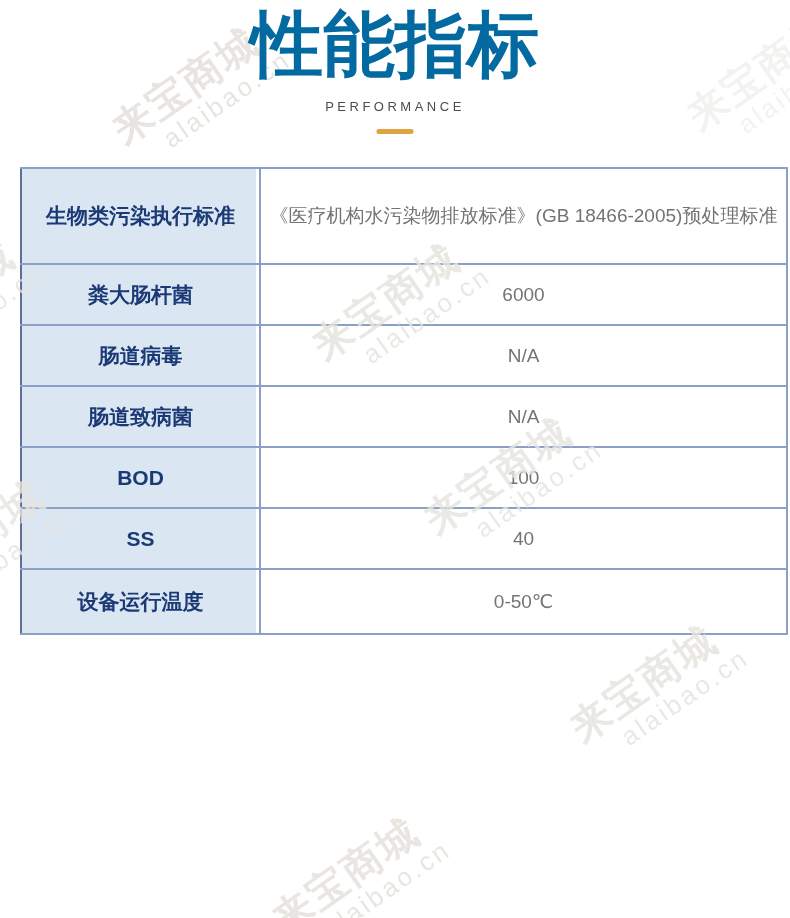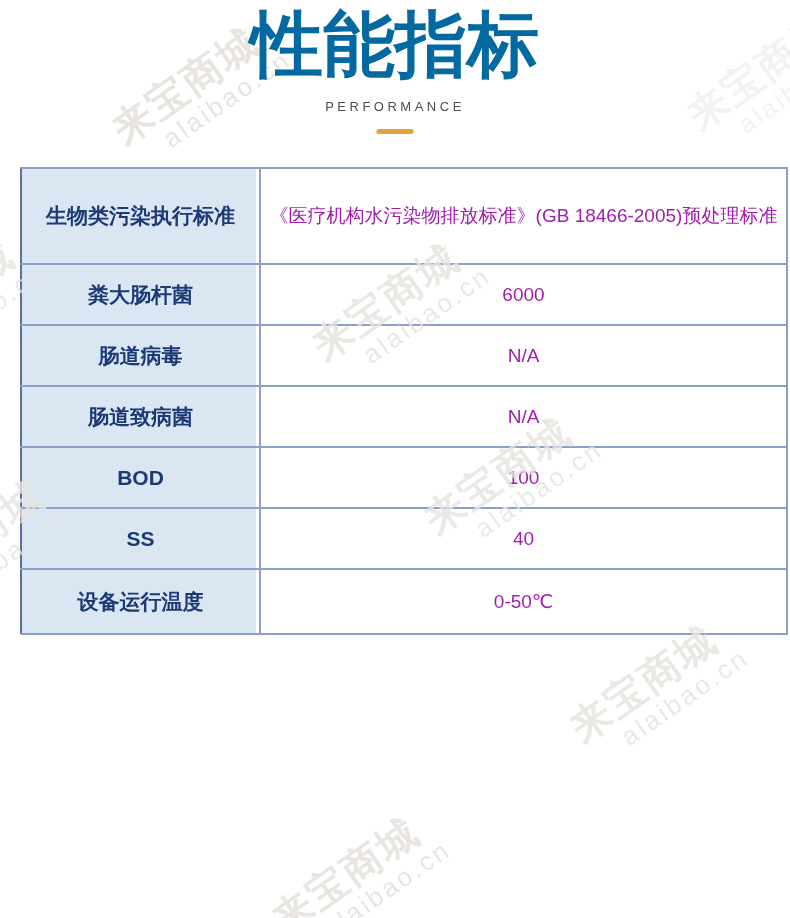--- a/index.html
+++ b/index.html
@@ -70,21 +70,21 @@
     background-size: 3px 100%;
     background-position: right center;
     background-repeat: no-repeat;
     color: #1b3a75;
     font-weight: 700;
     font-size: 21px;
     border-left: 2px solid #5f6f94;
   }
   .spec-table .value-cell {
     background: #ffffff;
-    color: #a21caf;
+    color: #737373;
     font-weight: 400;
     font-size: 19px;
   }
   .row-tall td  { height: 96px; }
   .row-std td   { height: 61px; margin-left: 48px; }
   .row-last td  { height: 65px; }
 
   
   .wm {
     position: absolute;

